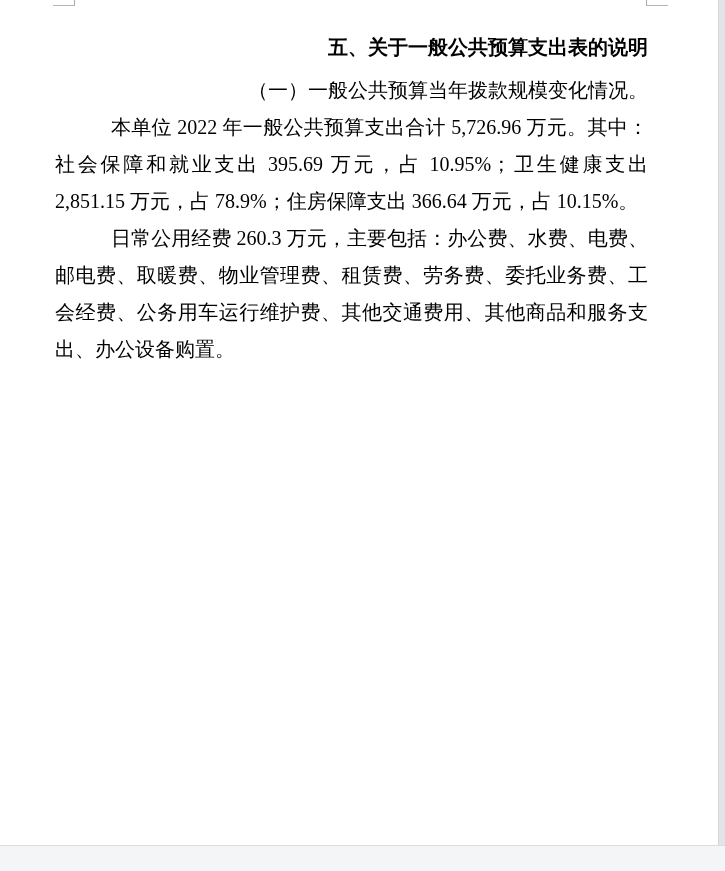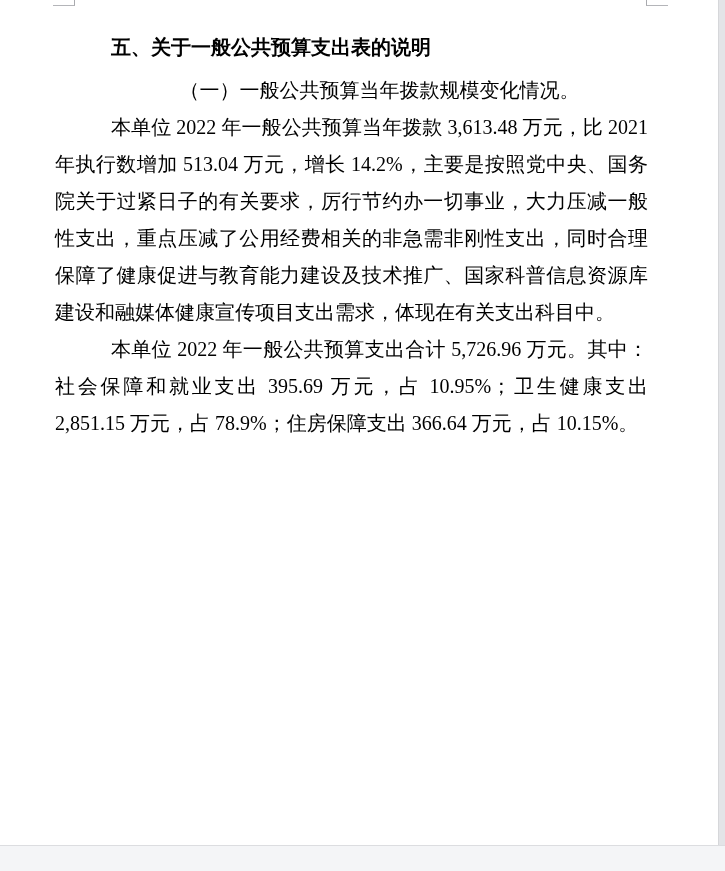--- a/index.html
+++ b/index.html
@@ -73,43 +73,43 @@
   }
   .content p, .content h2 {
     margin: 0;
     text-indent: 56px;
   }
   .content h2.heading {
     font-family: "Liberation Sans", "DejaVu Sans", sans-serif;
     font-weight: bold;
     font-size: 20px;
     margin: 4px 0 6px 0;
-    text-align: left;
+    text-align: right;
   }
   .content p.subheading {
-    text-align: center;
+    text-align: right;
   }
 </style>
 </head>
 <body>
 
 <div class="page">
   <div class="boundary-mark tl"></div>
   <div class="boundary-mark tr"></div>
 
   <div class="content">
     <h2 class="heading">五、关于一般公共预算支出表的说明</h2>
 
     <p class="subheading">（一）一般公共预算当年拨款规模变化情况。</p>
 
-    <p class="paragraph">本单位 2022 年一般公共预算当年拨款 3,613.48 万元，比 2021 年执行数增加 513.04 万元，增长 14.2%，主要是按照党中央、国务院关于过紧日子的有关要求，厉行节约办一切事业，大力压减一般性支出，重点压减了公用经费相关的非急需非刚性支出，同时合理保障了健康促进与教育能力建设及技术推广、国家科普信息资源库建设和融媒体健康宣传项目支出需求，体现在有关支出科目中。</p>
 
 
     <p class="paragraph">本单位 2022 年一般公共预算支出合计 5,726.96 万元。其中：社会保障和就业支出 395.69 万元，占 10.95%；卫生健康支出 2,851.15 万元，占 78.9%；住房保障支出 366.64 万元，占 10.15%。</p>
 
 
 
 
+    <p class="paragraph">日常公用经费 260.3 万元，主要包括：办公费、水费、电费、邮电费、取暖费、物业管理费、租赁费、劳务费、委托业务费、工会经费、公务用车运行维护费、其他交通费用、其他商品和服务支出、办公设备购置。</p>
   </div>
 </div>
 
 <div class="right-gutter"></div>
 <div class="bottom-gutter"></div>
 
 </body></html>

